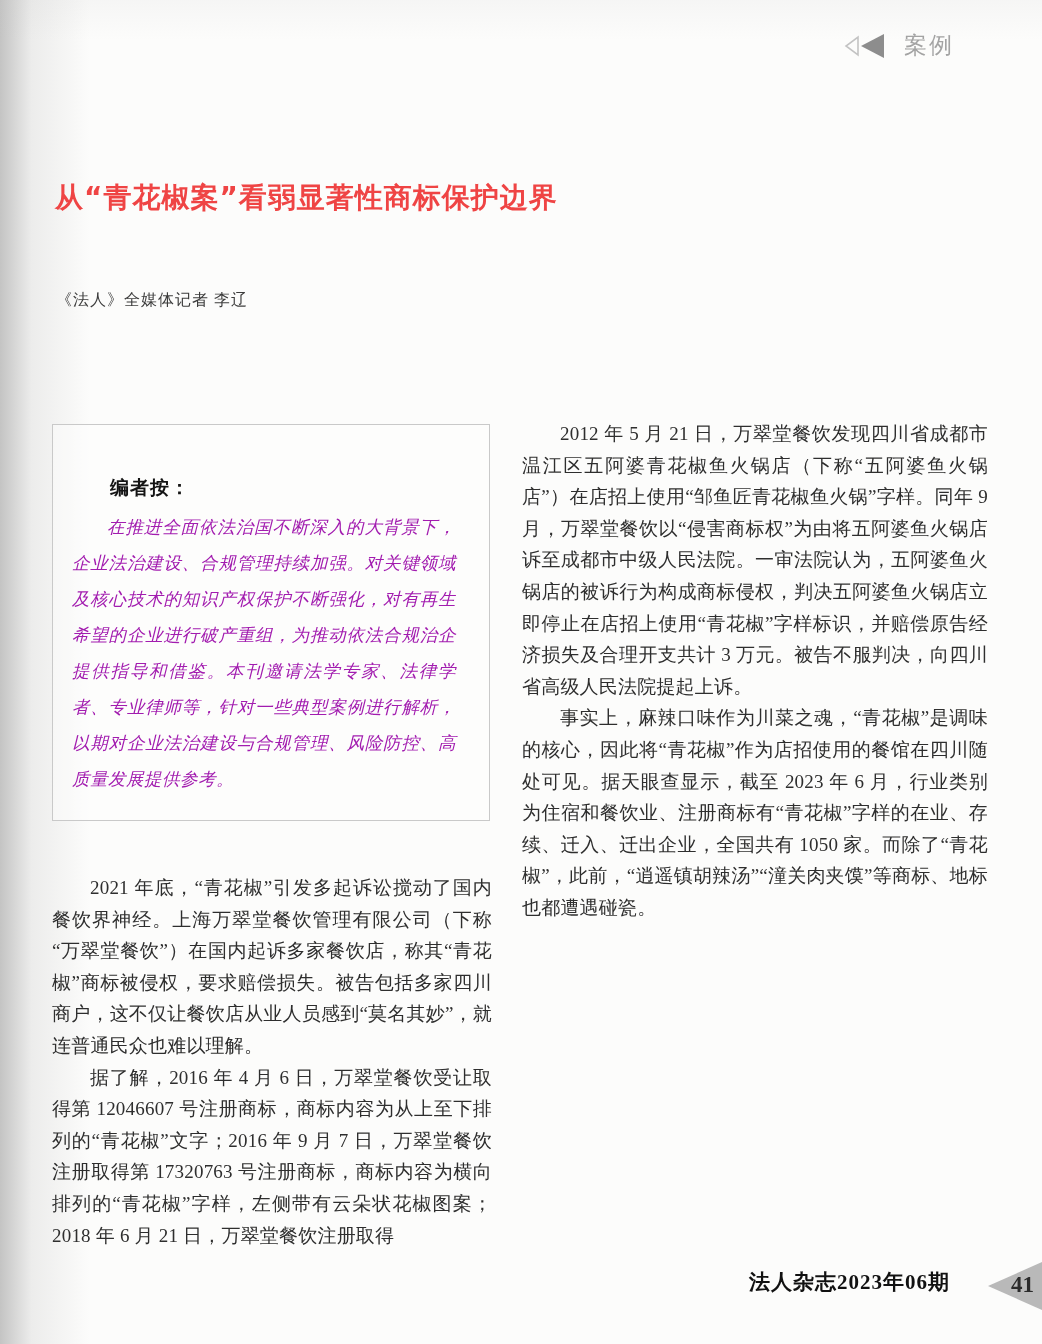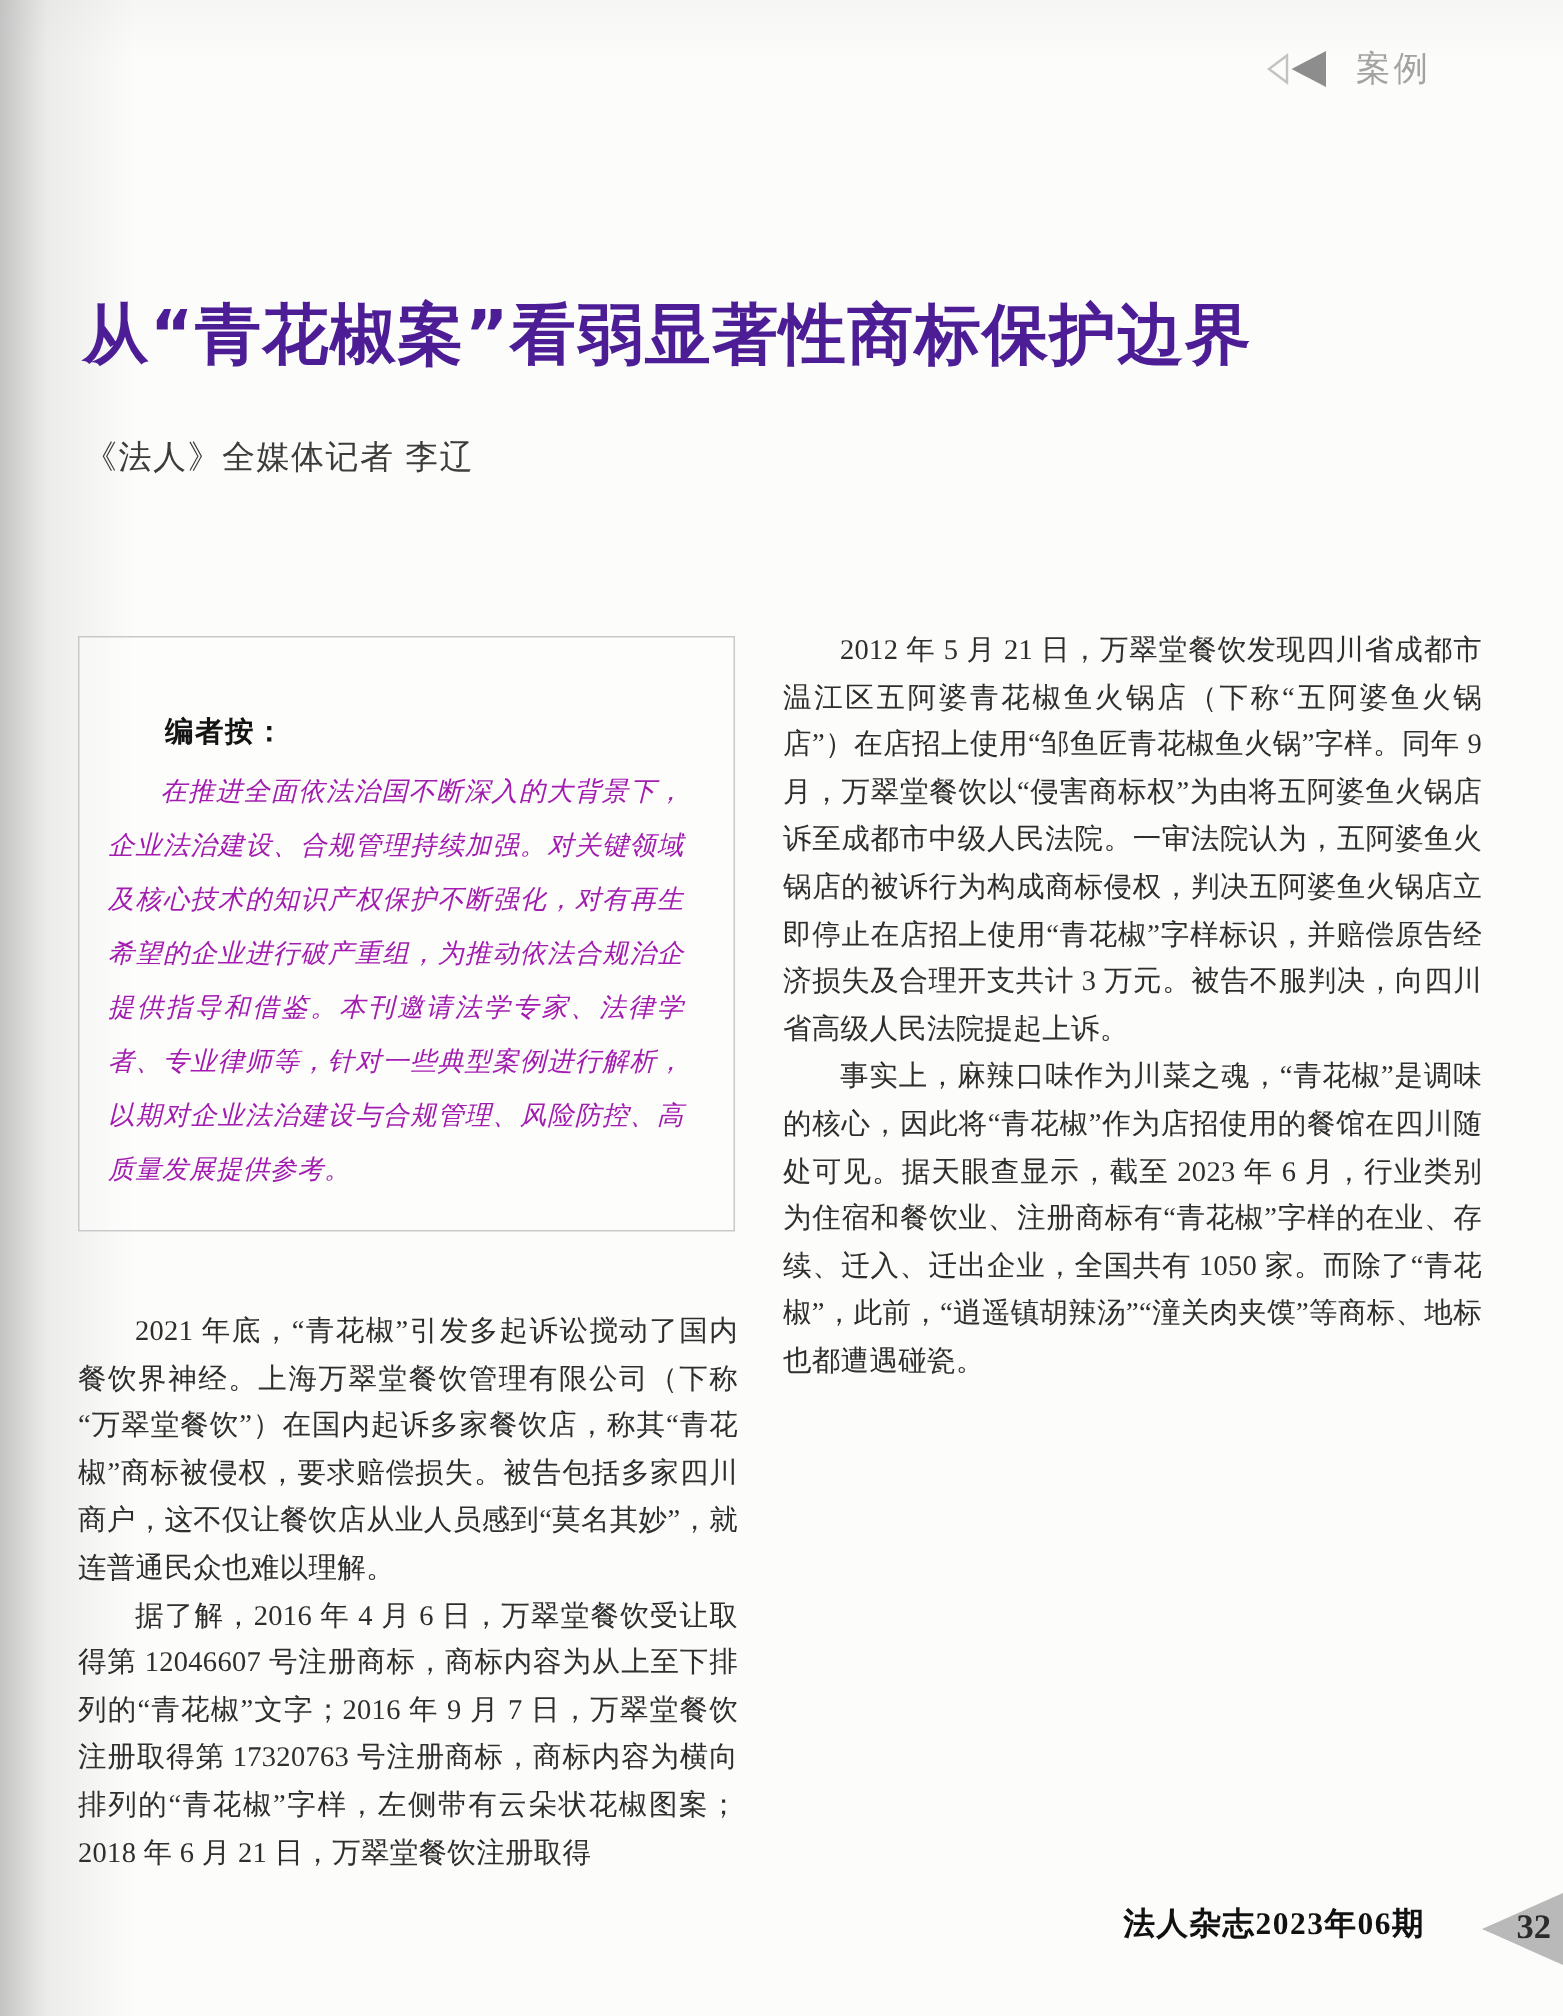--- a/index.html
+++ b/index.html
@@ -23,30 +23,30 @@
   }
   .header-tag{
     position:absolute;top:30px;right:88px;
     display:flex;align-items:center;gap:12px;
   }
   .header-tag .label{
     font-family:"DejaVu Sans","Liberation Sans",sans-serif;
     font-size:23px;color:#a3a3a3;letter-spacing:2px;
   }
   .title{
-    position:absolute;left:55px;top:196px;width:860px;
+    position:absolute;left:55px;top:180px;width:860px;
     margin:0;
     font-family:"DejaVu Sans","Liberation Sans",sans-serif;
-    font-weight:bold;font-size:44px;line-height:1.25;
-    color:#4c1d95;letter-spacing:1px;white-space:nowrap;
+    font-weight:bold;font-size:28px;line-height:1.25;
+    color:#ef4444;letter-spacing:1px;white-space:nowrap;
   }
   .byline{
     position:absolute;left:56px;top:290px;
-    font-family:Liberation Sans, sans-serif;
-    font-size:22px;color:#3c3c3c;letter-spacing:1px;
+    font-family:Liberation Serif, serif;
+    font-size:16px;color:#3c3c3c;letter-spacing:1px;
   }
   .editor-box{
     position:absolute;left:52px;top:424px;
     width:438px;height:397px;
     border:1px solid #c9c9c9;
     box-sizing:border-box;
     padding:50px 33px 0 19px;
     background:rgba(255,255,255,.4);
   }
   .editor-label{
@@ -122,15 +122,15 @@
 
   <div class="col col-right">
     <p>2012 年 5 月 21 日，万翠堂餐饮发现四川省成都市温江区五阿婆青花椒鱼火锅店（下称“五阿婆鱼火锅店”）在店招上使用“邹鱼匠青花椒鱼火锅”字样。同年 9 月，万翠堂餐饮以“侵害商标权”为由将五阿婆鱼火锅店诉至成都市中级人民法院。一审法院认为，五阿婆鱼火锅店的被诉行为构成商标侵权，判决五阿婆鱼火锅店立即停止在店招上使用“青花椒”字样标识，并赔偿原告经济损失及合理开支共计 3 万元。被告不服判决，向四川省高级人民法院提起上诉。</p>
     <p>事实上，麻辣口味作为川菜之魂，“青花椒”是调味的核心，因此将“青花椒”作为店招使用的餐馆在四川随处可见。据天眼查显示，截至 2023 年 6 月，行业类别为住宿和餐饮业、注册商标有“青花椒”字样的在业、存续、迁入、迁出企业，全国共有 1050 家。而除了“青花椒”，此前，“逍遥镇胡辣汤”“潼关肉夹馍”等商标、地标也都遭遇碰瓷。</p>
   </div>
 
   <div class="footer-journal">法人杂志2023年06期</div>
 
   <div class="page-corner">
     <div class="tri"></div>
-    <span class="pagenum">32</span>
+    <span class="pagenum">41</span>
   </div>
 </div>
 
 </body></html>

